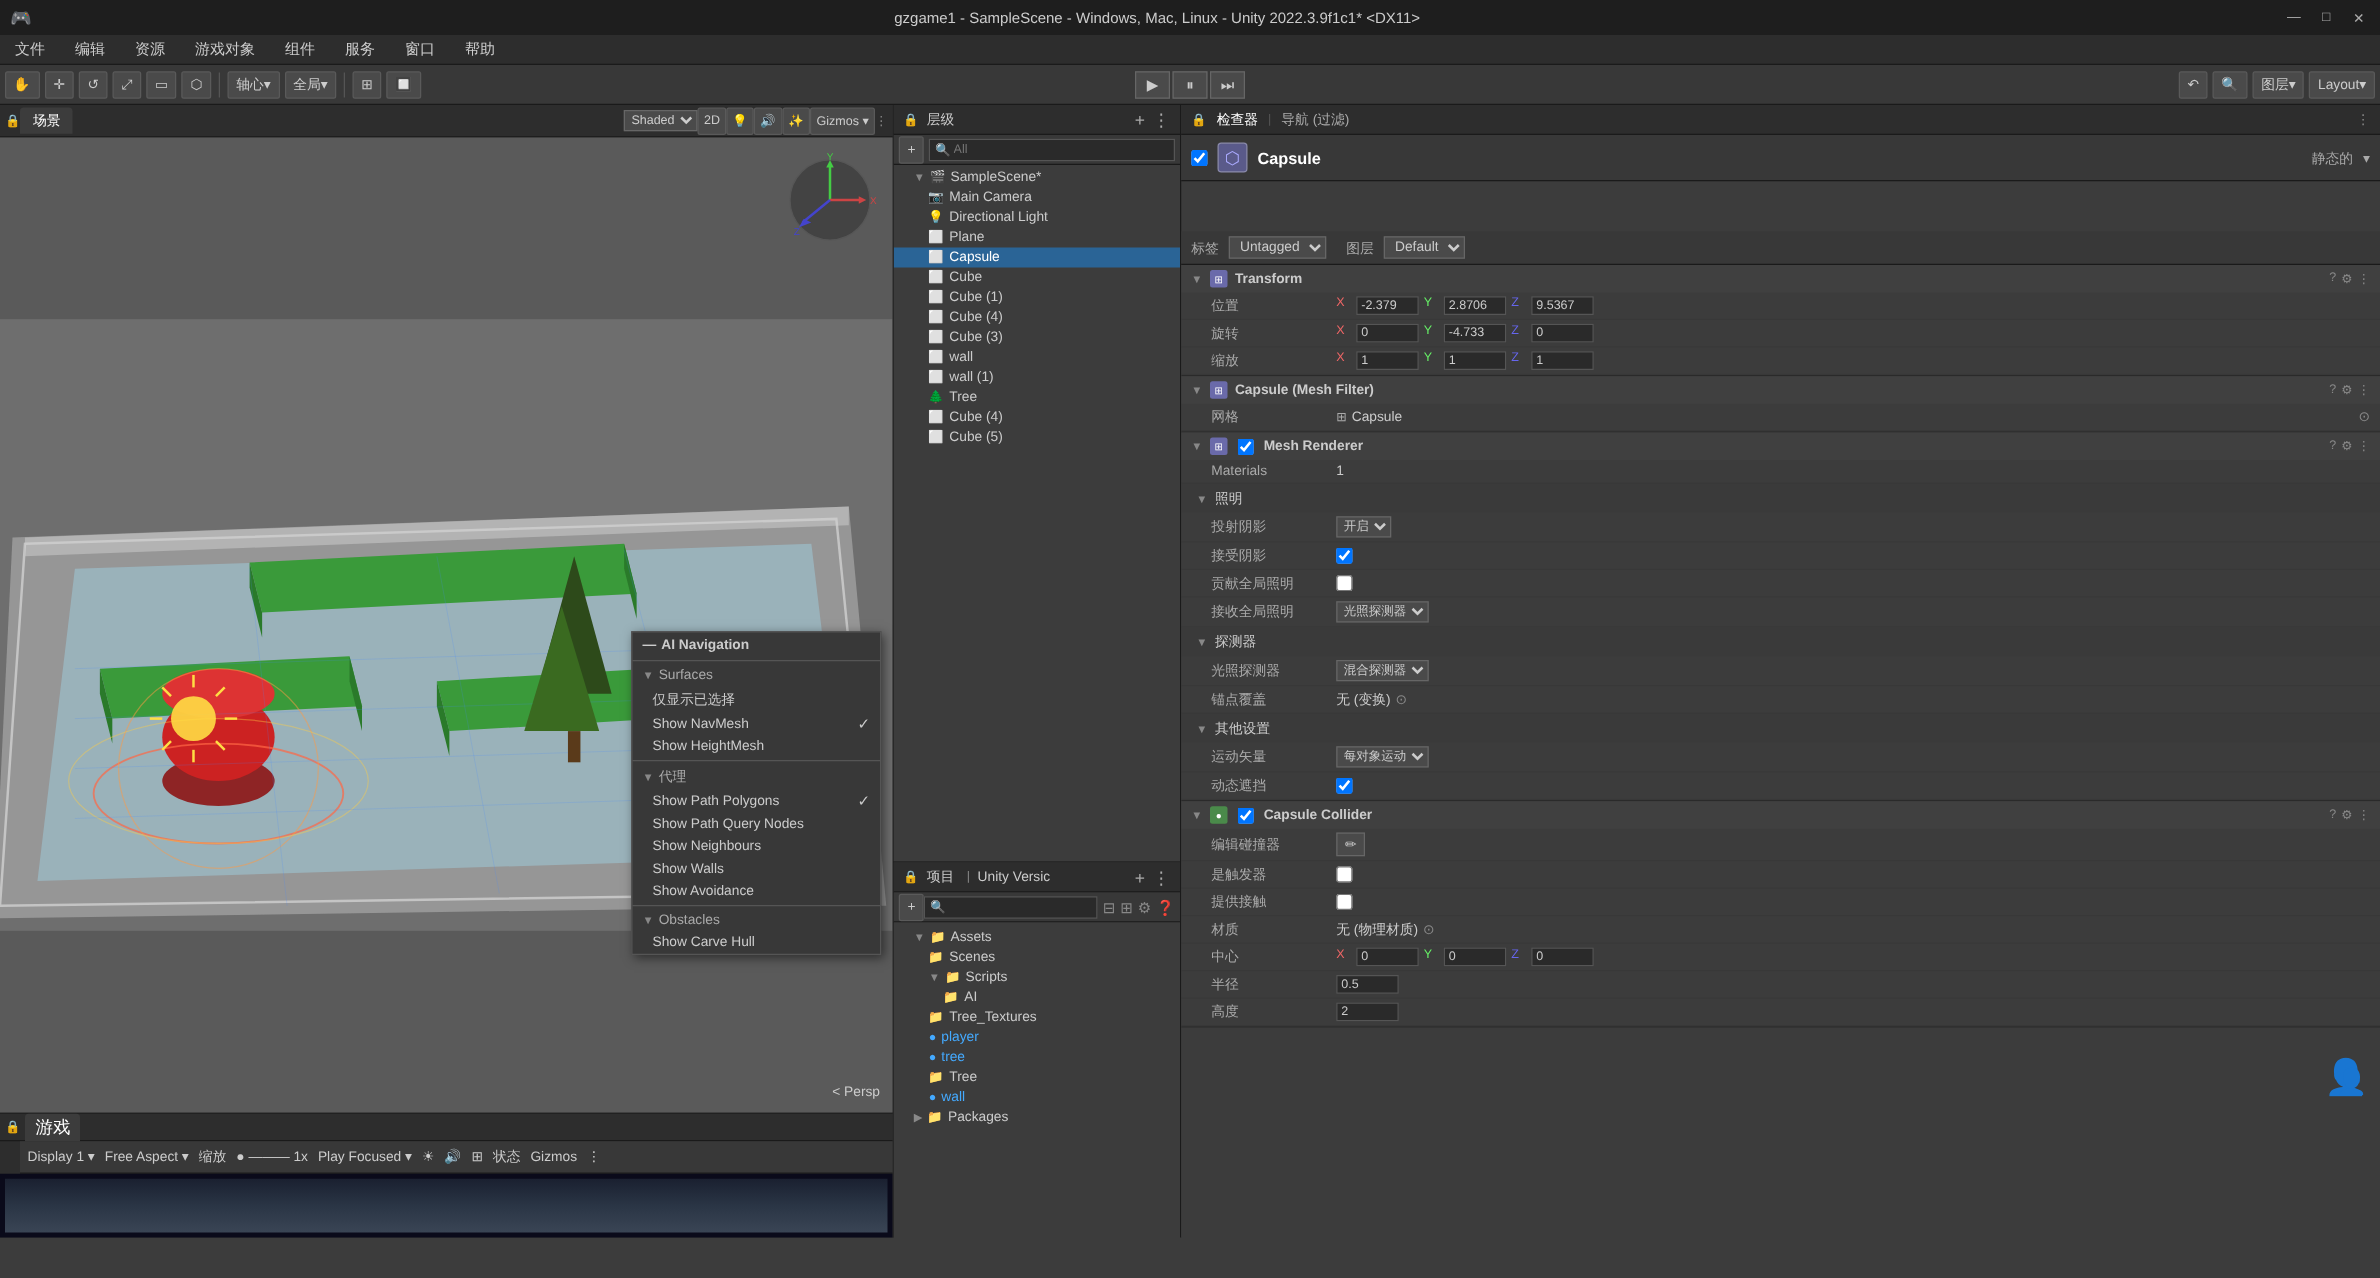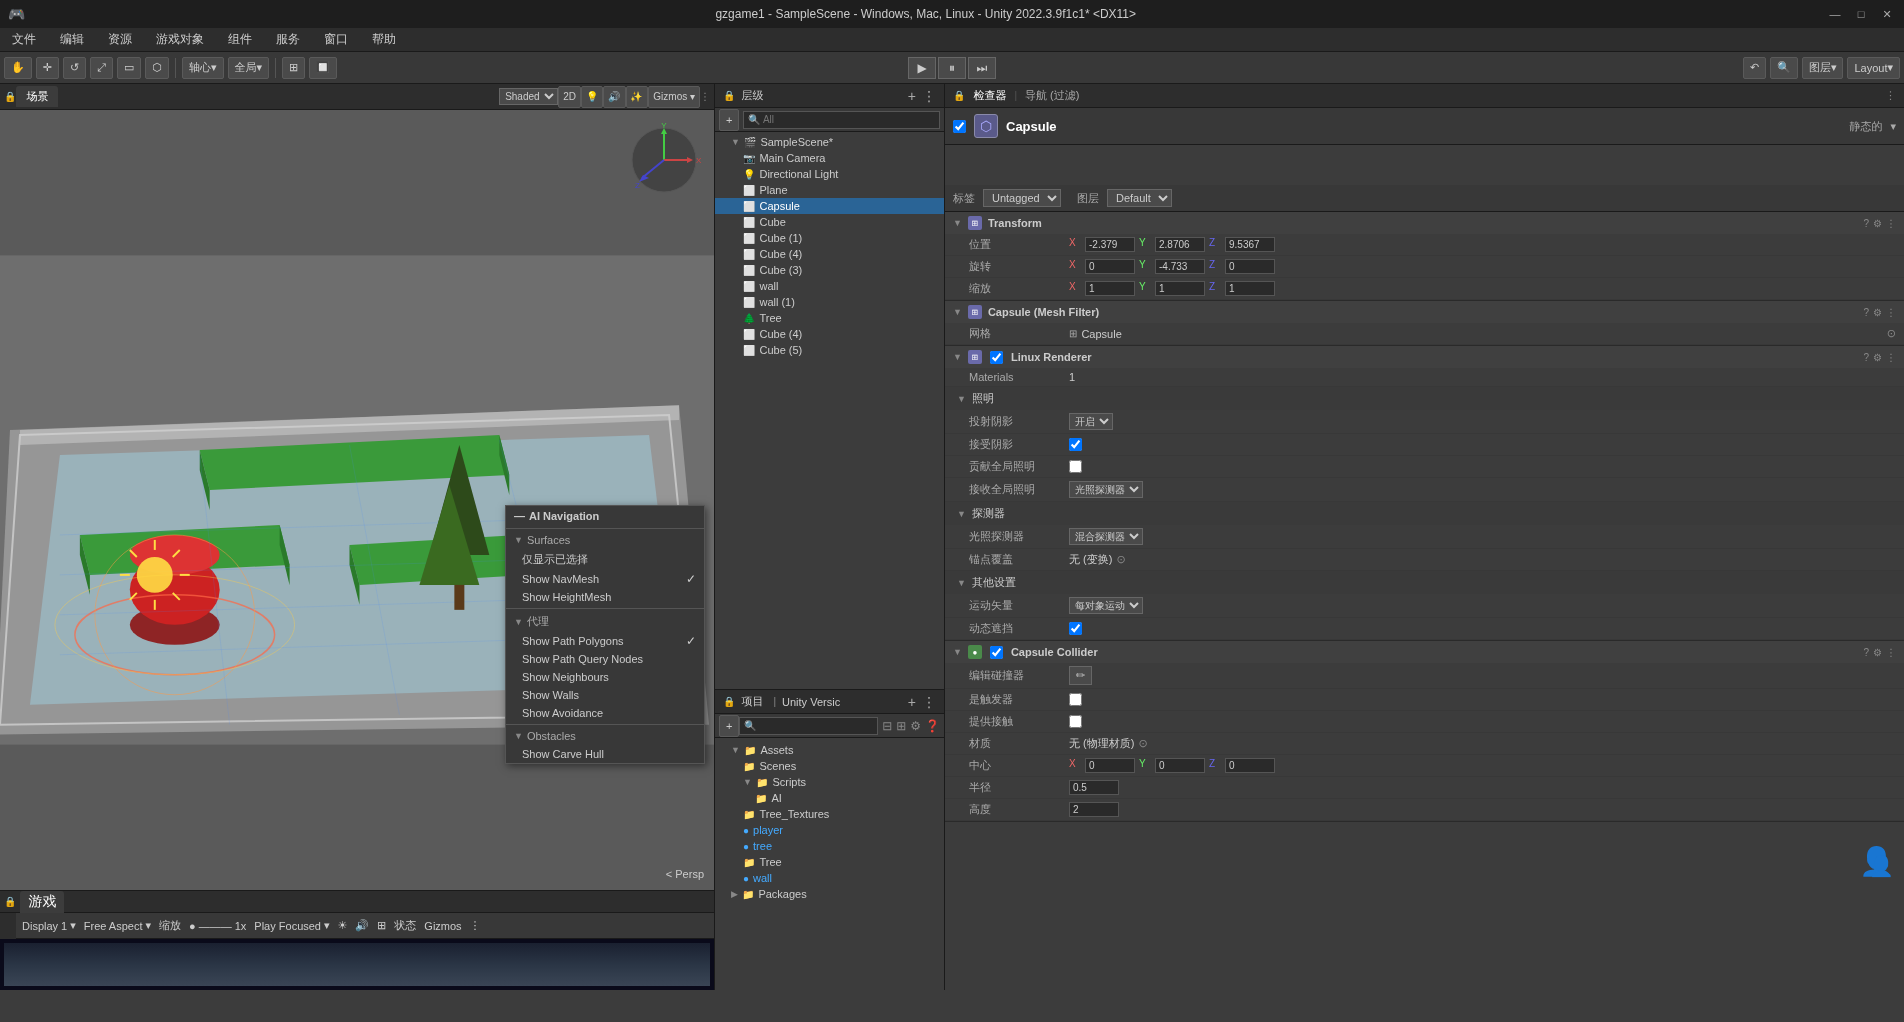--- a/index.html
+++ b/index.html
@@ -959,21 +959,21 @@
             <span style="cursor:pointer;color:#888;">⊙</span>
           </div>
         </div>
       </div>
 
       <div class="component-section">
         <div class="component-header">
           <span class="tree-arrow">▼</span>
           <div class="comp-icon">⊞</div>
           <input type="checkbox" checked="" style="margin: 0px 2px;">
-          <span class="comp-name">Linux Renderer</span>
+          <span class="comp-name">Mesh Renderer</span>
           <div class="comp-actions">
             <span>?</span>
             <span>⚙</span>
             <span>⋮</span>
           </div>
         </div>
         <div class="prop-row">
           <span class="prop-label">Materials</span>
           <span class="prop-value">1</span>
         </div>

